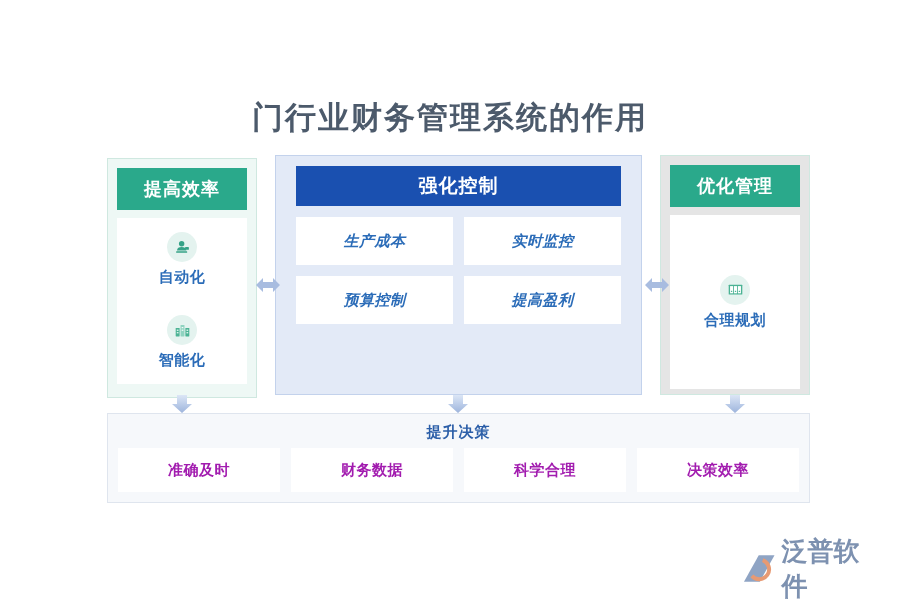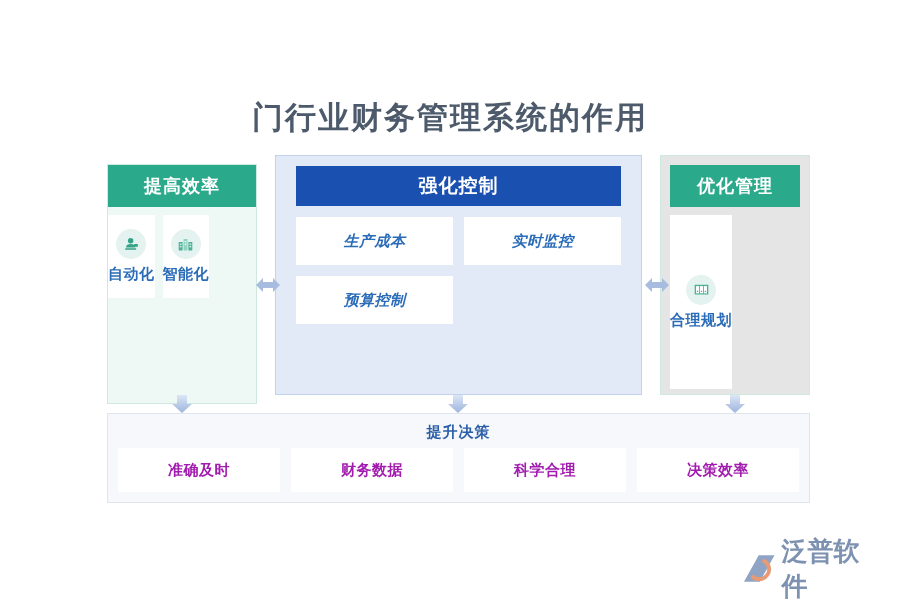--- a/index.html
+++ b/index.html
@@ -68,24 +68,25 @@
     white-space: nowrap;
   }
 
   
   .panel {
     position: absolute;
     box-sizing: border-box;
     z-index: 10;
   }
   .panel-left {
-    left: 107px; top: 164px;
+    left: 107px; top: 158px;
     width: 150px; height: 240px;
     background: #eef8f5;
     border: 1px solid #cfe8e0;
+    padding: 9px;
   }
   .panel-right {
     left: 660px; top: 155px;
     width: 150px; height: 240px;
     background: #e5e5e5;
     border: 1px solid #cfe8e0;
     padding: 9px;
   }
   .panel-center {
     left: 275px; top: 155px;
@@ -115,21 +116,21 @@
     height: 40px;
     line-height: 40px;
     font-size: 19px;
     letter-spacing: 1px;
   }
 
   
   .side-list {
     margin-top: 8px;
     display: flex;
-    gap: 8px;
+    flex-direction: column;
   }
   .side-card {
     background: #ffffff;
     height: 83px;
     display: flex;
     flex-direction: column;
     align-items: center;
     justify-content: center;
     gap: 6px;
   }
@@ -300,20 +301,21 @@
 
   </div>
 </div>
 
 <div class="panel panel-center">
   <div class="panel-header hdr-blue">强化控制</div>
   <div class="center-grid">
     <div class="grid-card">生产成本</div>
     <div class="grid-card">实时监控</div>
     <div class="grid-card">预算控制</div>
+    <div class="grid-card">提高盈利</div>
   </div>
 </div>
 
 <div class="panel panel-right">
   <div class="panel-header hdr-green">优化管理</div>
   <div class="side-list">
     <div class="side-card tall">
       <span class="icon-circle">
         <svg width="17" height="17" viewBox="0 0 20 20">
           <rect x="2" y="4.5" width="16" height="11.5" rx=".6" fill="#4bb394"></rect>

